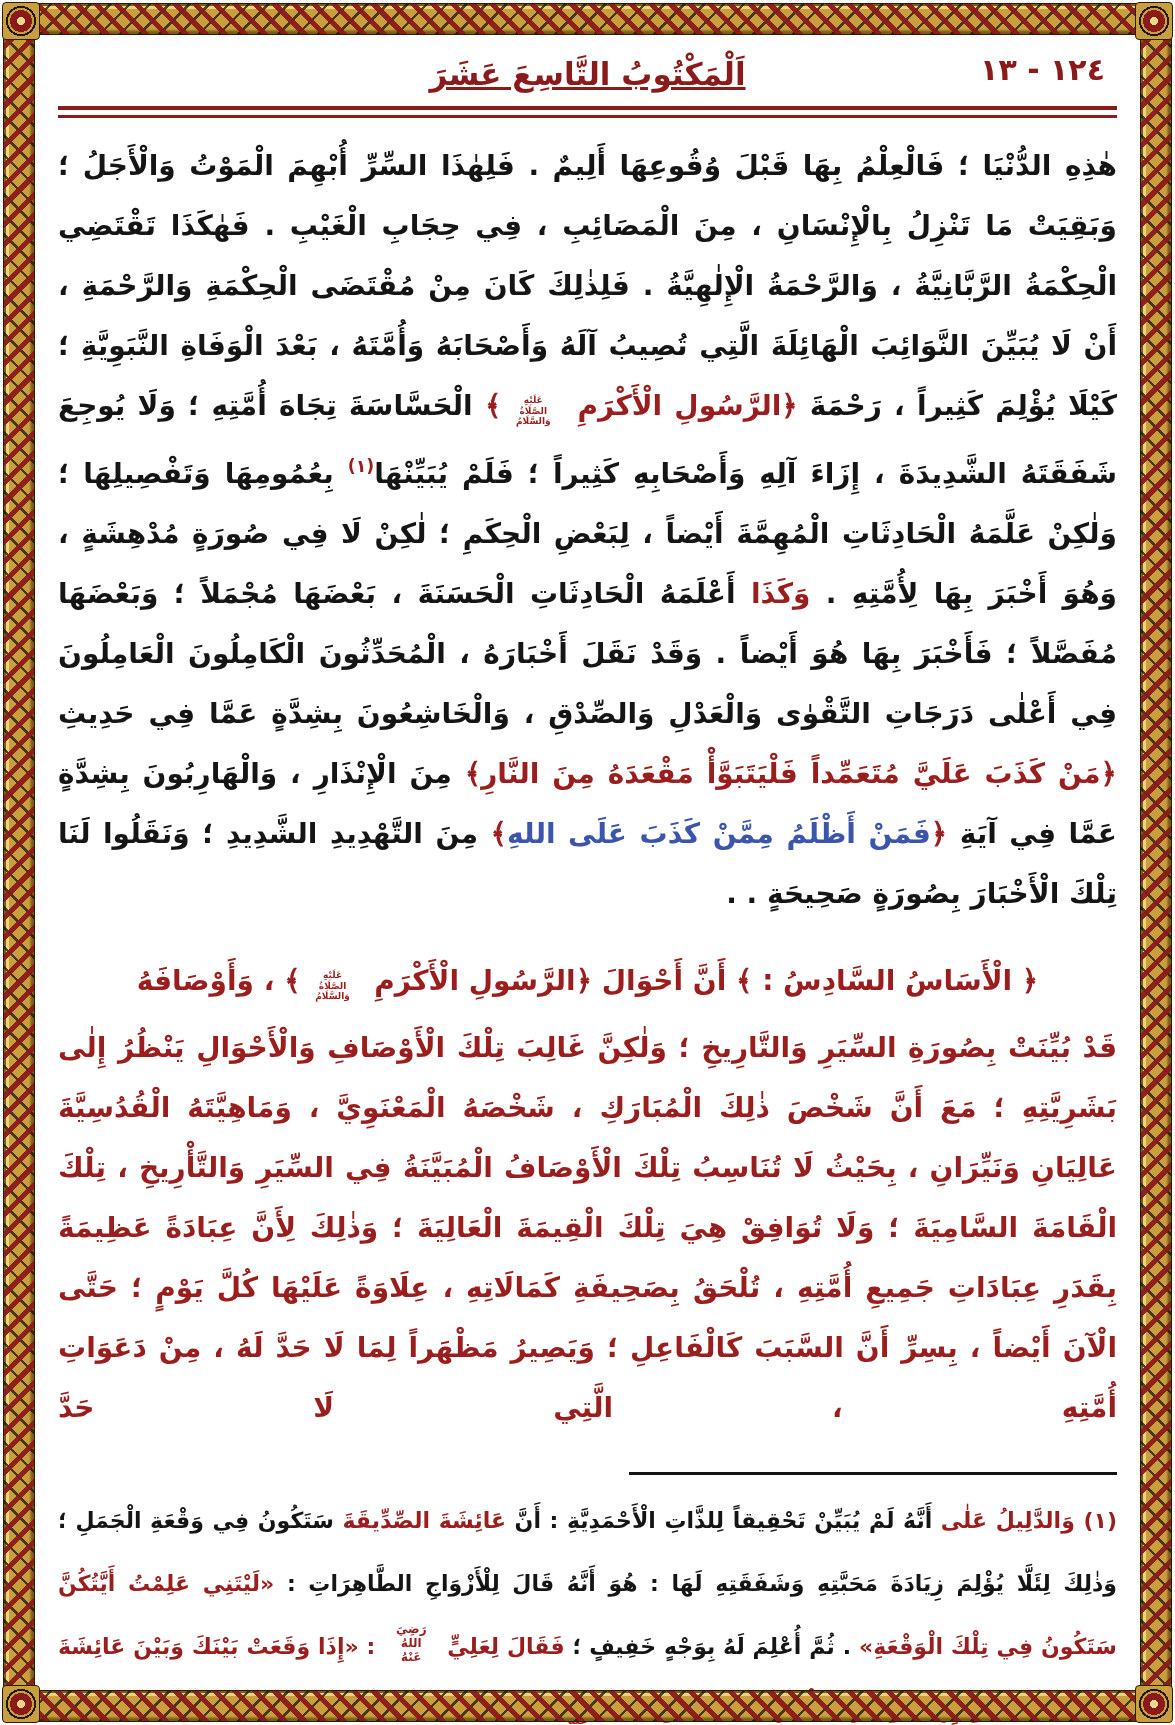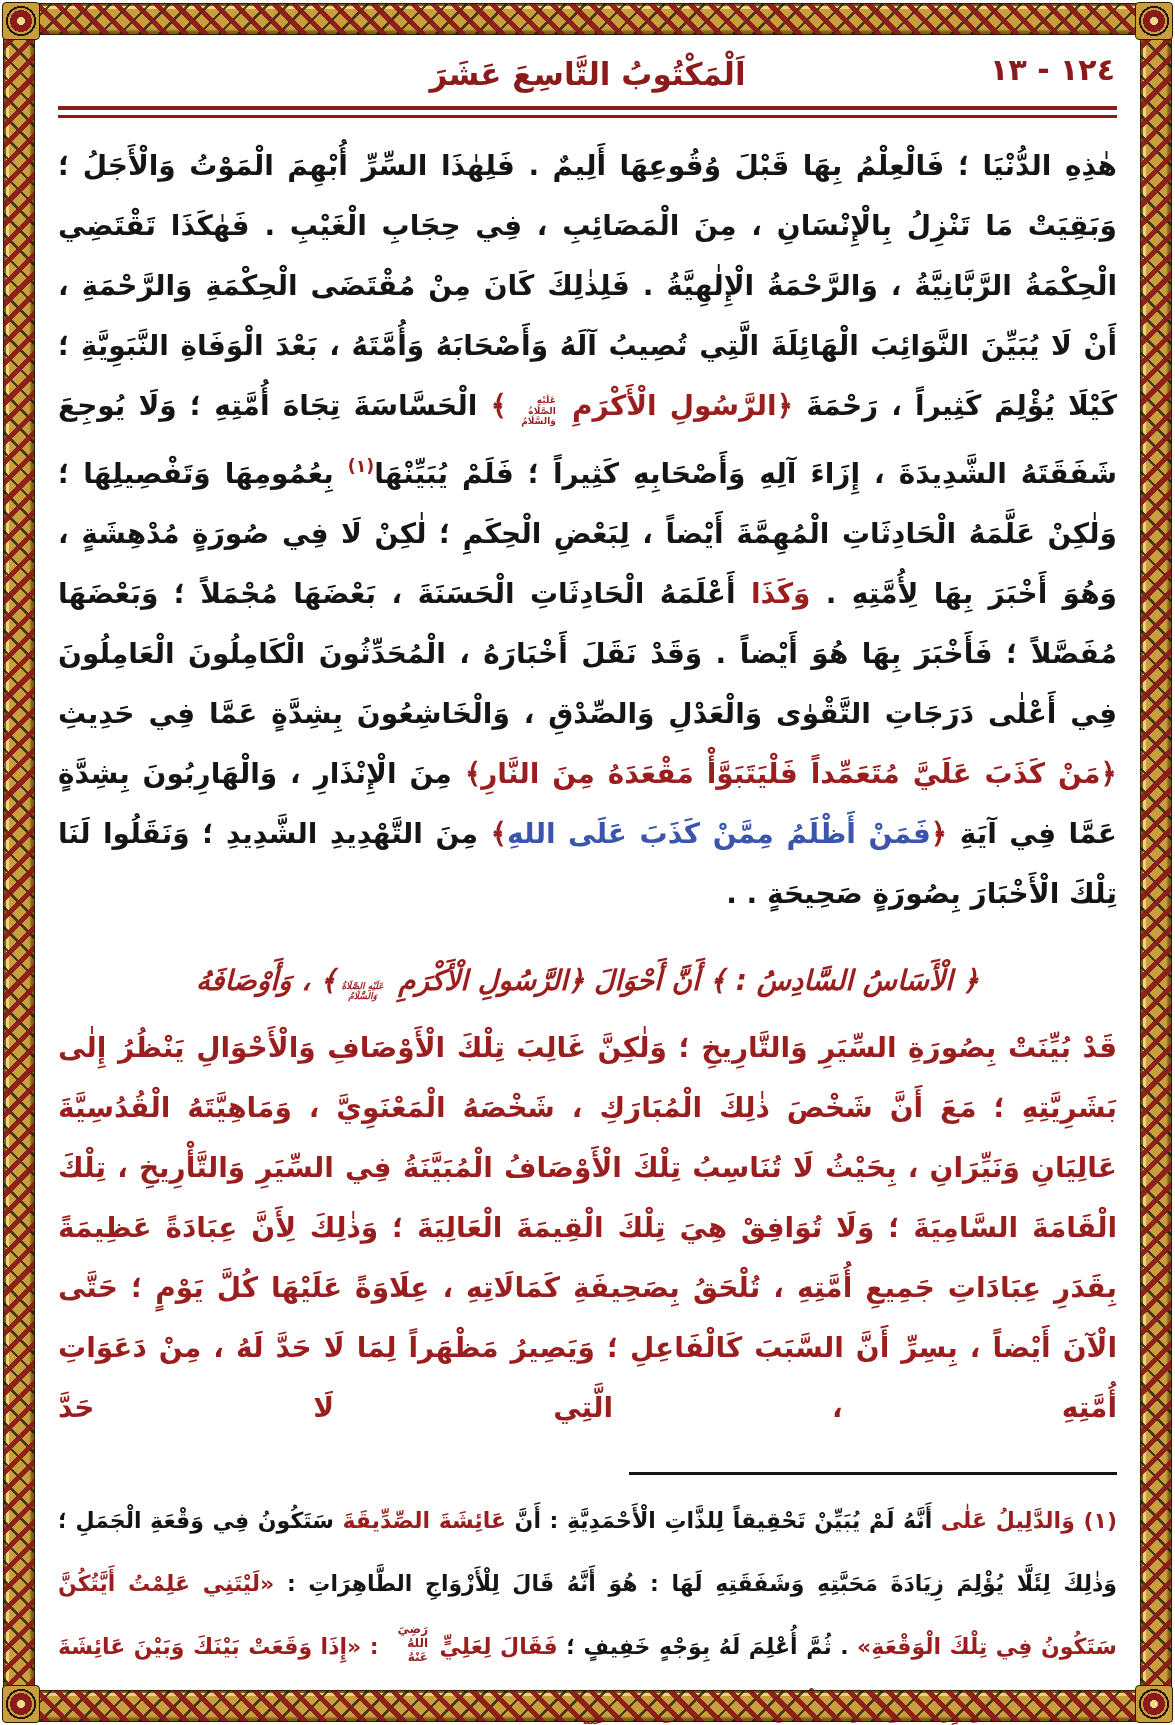--- a/index.html
+++ b/index.html
@@ -44,46 +44,45 @@
   .bc-tl{top:2px;left:2px;} .bc-tr{top:2px;right:2px;} .bc-bl{bottom:2px;left:2px;} .bc-br{bottom:2px;right:2px;}
 
   
   .content{
     position:absolute;z-index:1;
     top:40px;right:58px;left:58px;bottom:38px;
     direction:rtl;
   }
   header.pg-head{position:relative;height:56px;margin-top:8px;}
   .page-number{
-    position:absolute;left:auto;right:2px;top:4px;
+    position:absolute;left:auto;right:12px;top:4px;
     color:var(--rule-maroon);font-weight:bold;font-size:30px;letter-spacing:2px;
   }
   .title{
     margin:0;text-align:center;
-    color:var(--rule-maroon);font-weight:bold;font-size:31px;line-height:52px;
+    color:var(--rule-maroon);font-weight:bold;font-size:31px;line-height:52px;text-decoration:underline;
   }
   .double-rule{
     height:5px;margin-top:2px;
     border-top:4px solid var(--rule-maroon);
     border-bottom:3px solid var(--rule-maroon);
   }
 
   p{margin:0;}
   .body-text{
     margin-top:18px;
     font-size:28px;font-weight:bold;line-height:60px;
     color:var(--ink);
     text-align:justify;
   }
   .heading-line{
     margin-top:26px;
     font-size:28px;font-weight:bold;line-height:62px;
     color:var(--maroon);
     text-align:center;
-    font-style:italic;
   }
   .red-para{
     margin-top:6px;
     color:var(--maroon);
     text-align-last:justify;
   }
 
   .fn-rule{
     width:488px;height:0;
     border-top:3px solid #141414;
@@ -103,24 +102,25 @@
   .seg-blue{color:var(--blue);}
   .seg-fnref{
     color:var(--maroon);
     font-size:0.62em;
     vertical-align:11px;
   }
   .seg-seal{
     display:inline-block;
     width:46px;
     font-size:9px;line-height:1.15;
+    text-align:center;
     vertical-align:-9px;
     color:var(--maroon);
     white-space:normal;
-    margin:0 3px;
+    margin:0 9px;
   }
   .footnote .seg-seal{width:38px;font-size:12px;vertical-align:-7px;}
 </style>
 </head>
 <body>
 
 <div class="page">
 
   <div class="bstrip h bs-top"></div>
   <div class="bstrip h bs-bottom"></div>

